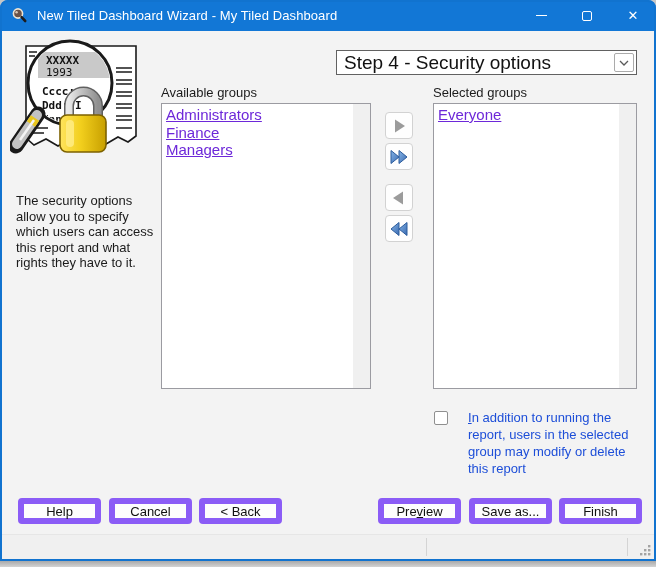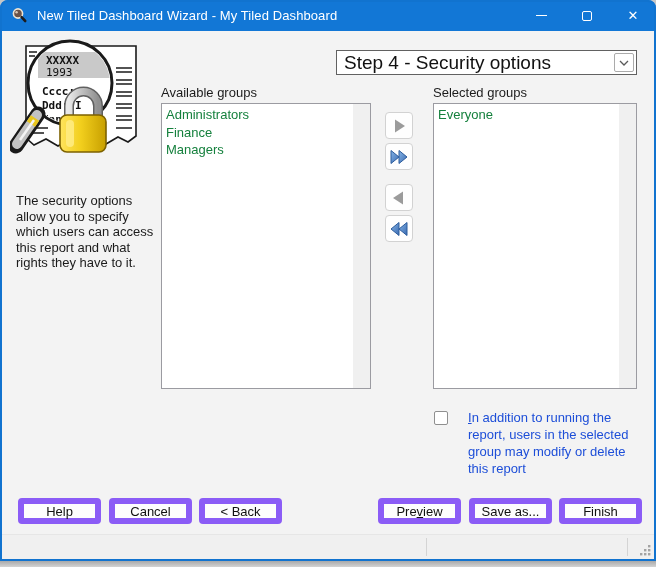--- a/index.html
+++ b/index.html
@@ -63,21 +63,21 @@
   .group-label { position:absolute; font-size:13px; color:#1b1b1b; }
   .label-available { left:161px; top:54px; }
   .label-selected  { left:433px; top:54px; }
   .listbox {
     position:absolute; top:72px; height:286px; background:#fff;
     border:1px solid #9b9ba1;
   }
   .listbox-available { left:161px; width:210px; }
   .listbox-selected  { left:433px; width:204px; }
   .list-items { position:absolute; left:0; top:0; right:17px; bottom:0; padding:2px 0; overflow:hidden; }
-  .list-item { font-size:13px; color:#15803d; line-height:17.5px; padding-left:4px; white-space:nowrap; }
+  .list-item { font-size:15px; color:#6d28d9; line-height:17.5px; padding-left:4px; white-space:nowrap;text-decoration:underline; }
   .scroll-track {
     position:absolute; right:0; top:0; bottom:0; width:17px; background:#f0f0f0;
   }
   
   .xfer-btn {
     position:absolute; left:385px; width:28px; height:27px;
     background:#fefefe; border:1px solid #d2d2d2; border-radius:4px;
     display:flex; align-items:center; justify-content:center;
   }
   .xfer-1 { top:81px; } .xfer-2 { top:112px; } .xfer-3 { top:153px; } .xfer-4 { top:184px; }

